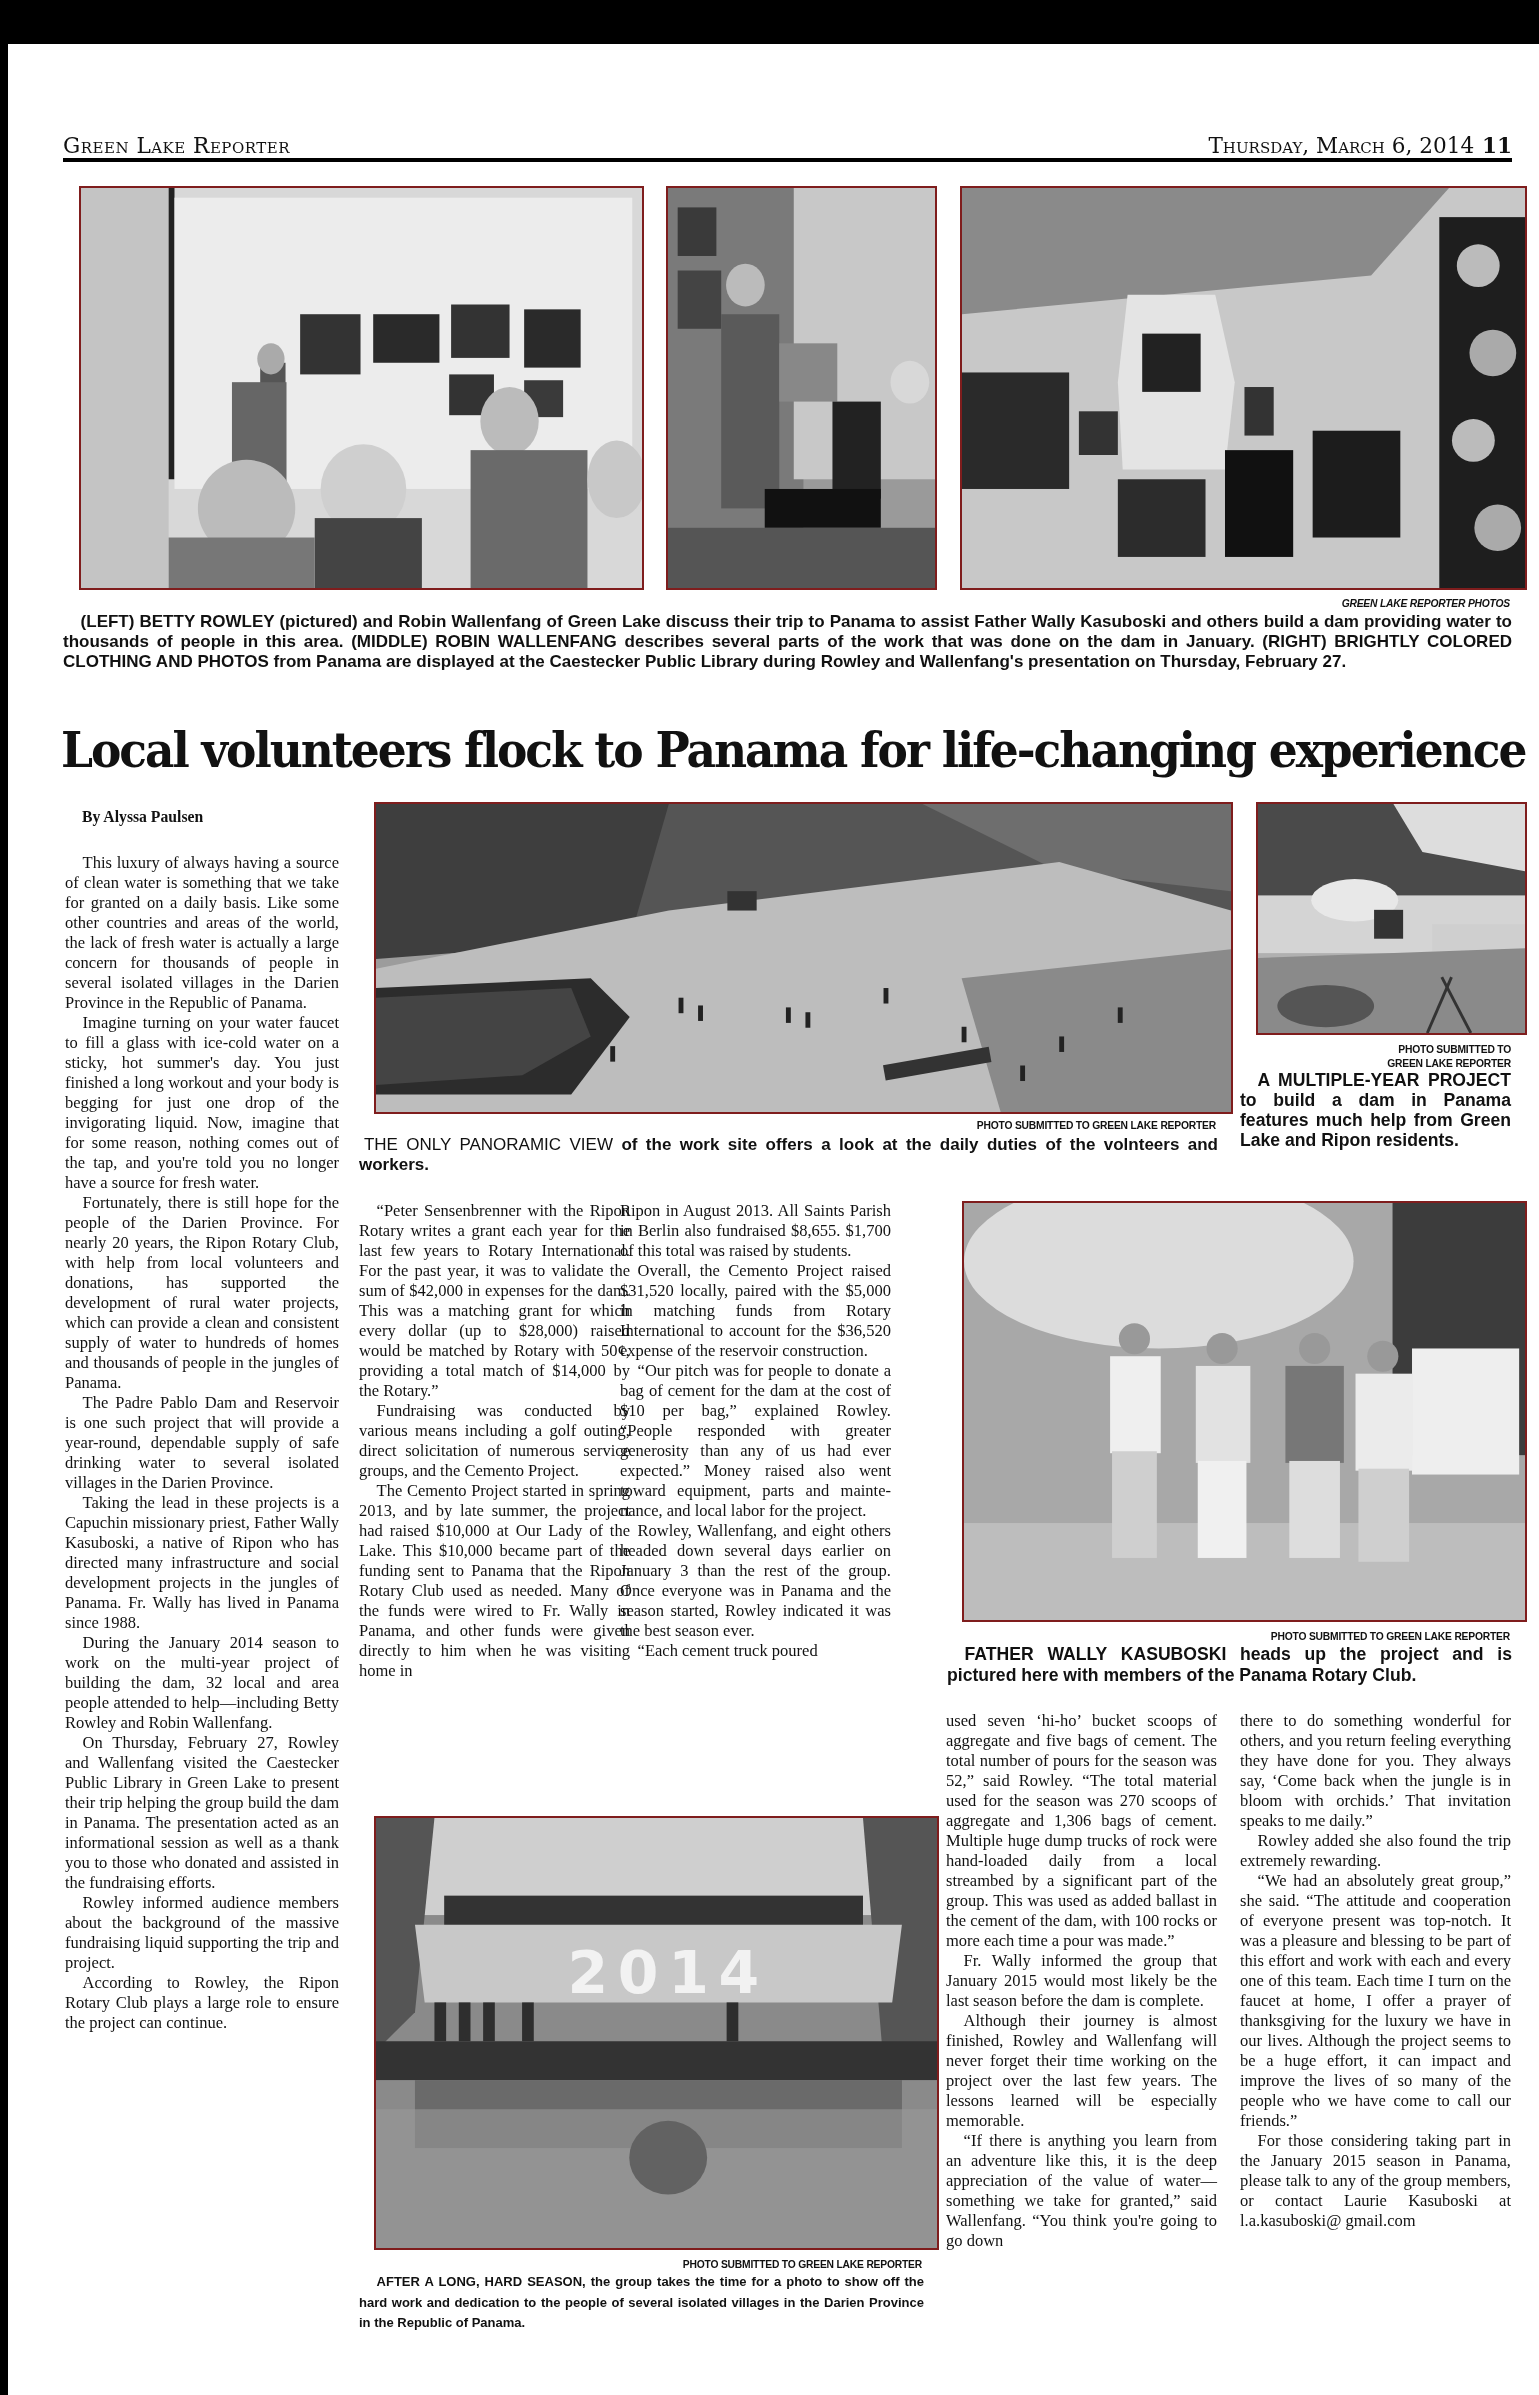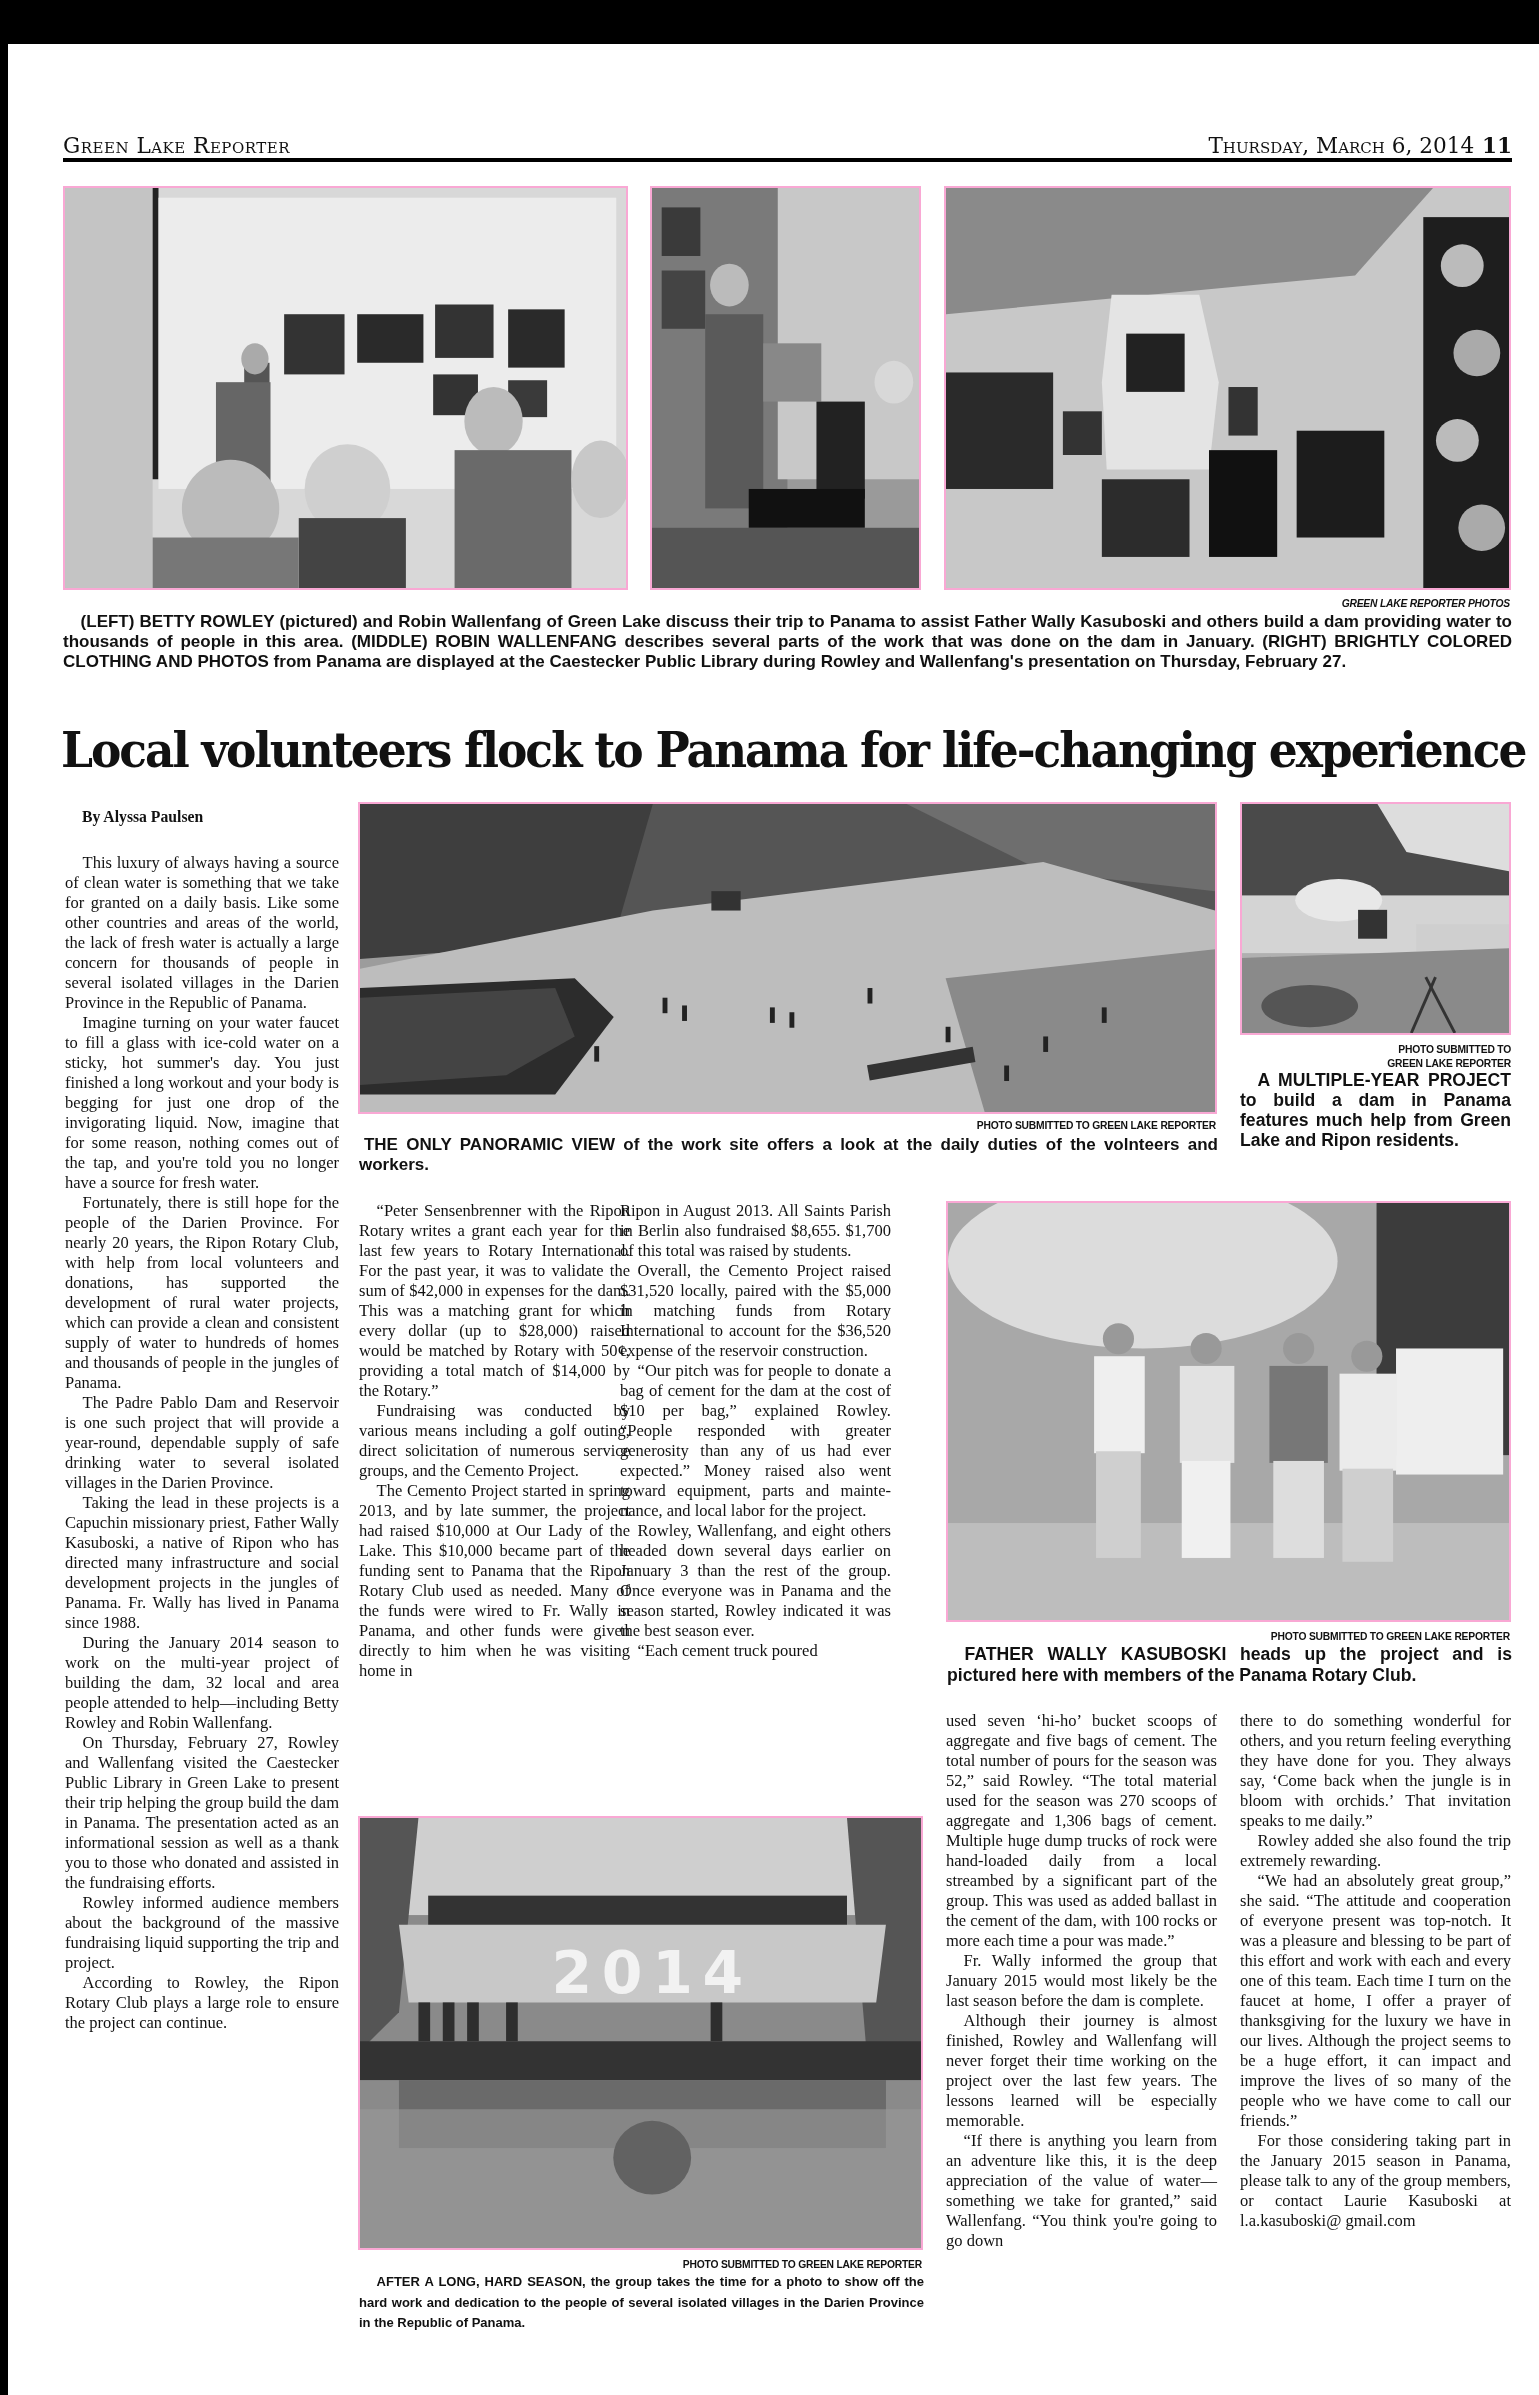--- a/index.html
+++ b/index.html
@@ -4,25 +4,25 @@
 <style>
   * { box-sizing: border-box; margin: 0; padding: 0; }
   html, body { width: 1540px; height: 2395px; background: #ffffff; overflow: hidden; }
   body { position: relative; font-family: "Liberation Serif", "DejaVu Serif", serif; color: #111; }
   .topbar { position: absolute; left: 0; top: 0; width: 1540px; height: 44px; background: #000; }
   .leftbar { position: absolute; left: 0; top: 44px; width: 7.8px; height: 2351px; background: #000; }
   .masthead { position: absolute; left: 63px; top: 133px; width: 1449px; height: 29px; border-bottom: 4.9px solid #000; }
   .mast-left { position: absolute; left: 0; top: 0; font-family: "DejaVu Serif", serif; font-size: 21.6px; letter-spacing: 0.5px; font-variant: small-caps; }
   .mast-right { position: absolute; right: 0; top: 0; font-family: "DejaVu Serif", serif; font-size: 21.6px; font-variant: small-caps; }
   .mast-right .pg { font-weight: bold; margin-left: 7.8px; }
-  .photo { position: absolute; border: 2px solid #f9a8d4; overflow: hidden; background: #22c55e; }
+  .photo { position: absolute; border: 2px solid #7f1d1d; overflow: hidden; background: #22c55e; margin-left: 16px; }
   .photo svg { width: 100%; height: 100%; display: block; }
   .credit { position: absolute; font-family: "Liberation Sans", sans-serif; font-weight: bold; font-size: 10.3px; text-align: right; letter-spacing: -0.2px; }
   .capt { position: absolute; font-family: "Liberation Sans", sans-serif; font-weight: bold; font-size: 17px; line-height: 19.6px; text-align: justify; }
-  .capt .lead { font-weight: bold; margin-top: 24px; }
+  .capt .lead { font-weight: normal; margin-top: 24px; }
   .headline { position: absolute; left: 61px; top: 721px; width: 1451px; font-family: "DejaVu Serif", serif; font-weight: bold; font-size: 49px; letter-spacing: -2.2px; transform: scaleX(0.93); transform-origin: left top; white-space: nowrap; }
   .byline { position: absolute; left: 82px; top: 808px; font-weight: bold; font-size: 15.7px; }
   .col { position: absolute; font-size: 16.5px; line-height: 20px; text-align: justify; hyphens: manual; }
   .col p { text-indent: 17.6px; }
   .col p.cont { text-indent: 0; }
 </style>
 </head>
 <body>
 
 <div class="topbar"></div>

